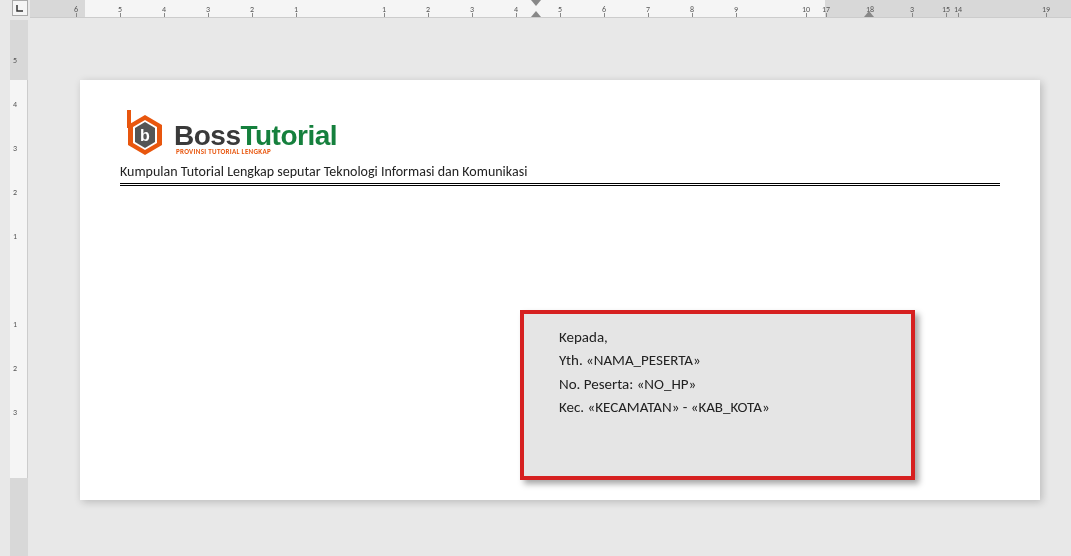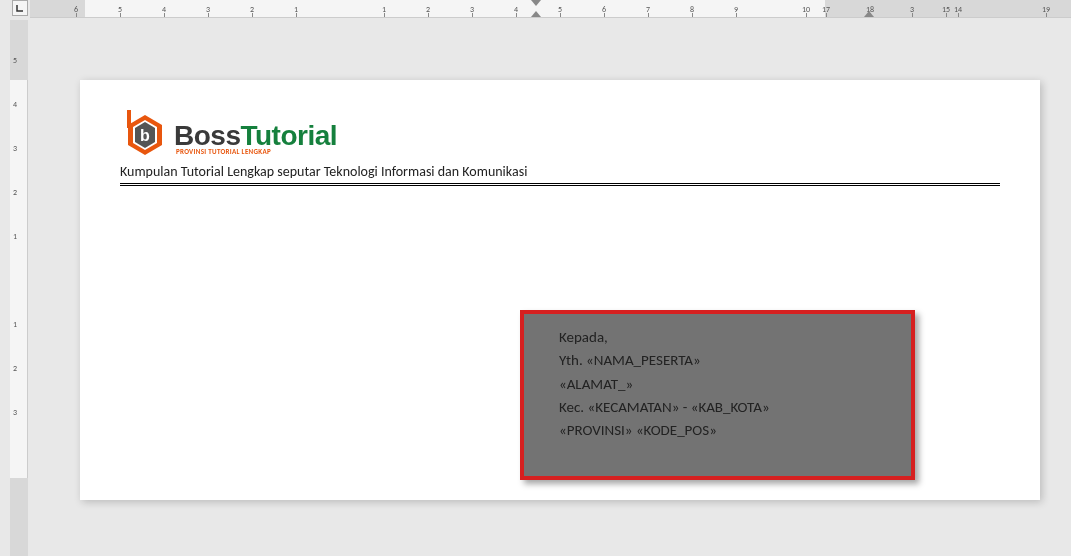--- a/index.html
+++ b/index.html
@@ -179,21 +179,21 @@
     }
     .address-box {
       position: absolute;
       top: 230px;
       left: 440px;
       width: 395px;
       height: 170px;
       border: 4px solid #d62020;
       box-shadow: 4px 4px 6px rgba(0,0,0,0.35);
       padding: 12px 35px;
-      background: #737373;
+      background: #e5e5e5;
     }
     .address-line {
       font-size: 15px;
       color: #222;
       line-height: 1.55;
     }
     .ruler-fill {
       position: absolute;
       background: #d8d8d8;
     }
@@ -318,19 +318,18 @@
         </div>
         <div class="logo-tagline">PROVINSI TUTORIAL LENGKAP</div>
       </div>
     </div>
 
     <div class="subtitle">Kumpulan Tutorial Lengkap seputar Teknologi Informasi dan Komunikasi</div>
 
     <div class="address-box">
       <div class="address-line">Kepada,</div>
       <div class="address-line">Yth. «NAMA_PESERTA»</div>
-      <div class="address-line">«ALAMAT_»</div>
+      <div class="address-line">No. Peserta: «NO_HP»</div>
       <div class="address-line">Kec. «KECAMATAN» - «KAB_KOTA»</div>
-      <div class="address-line">«PROVINSI»  «KODE_POS»</div>
     </div>
 
   </div>
 </div>
 
 </body></html>

